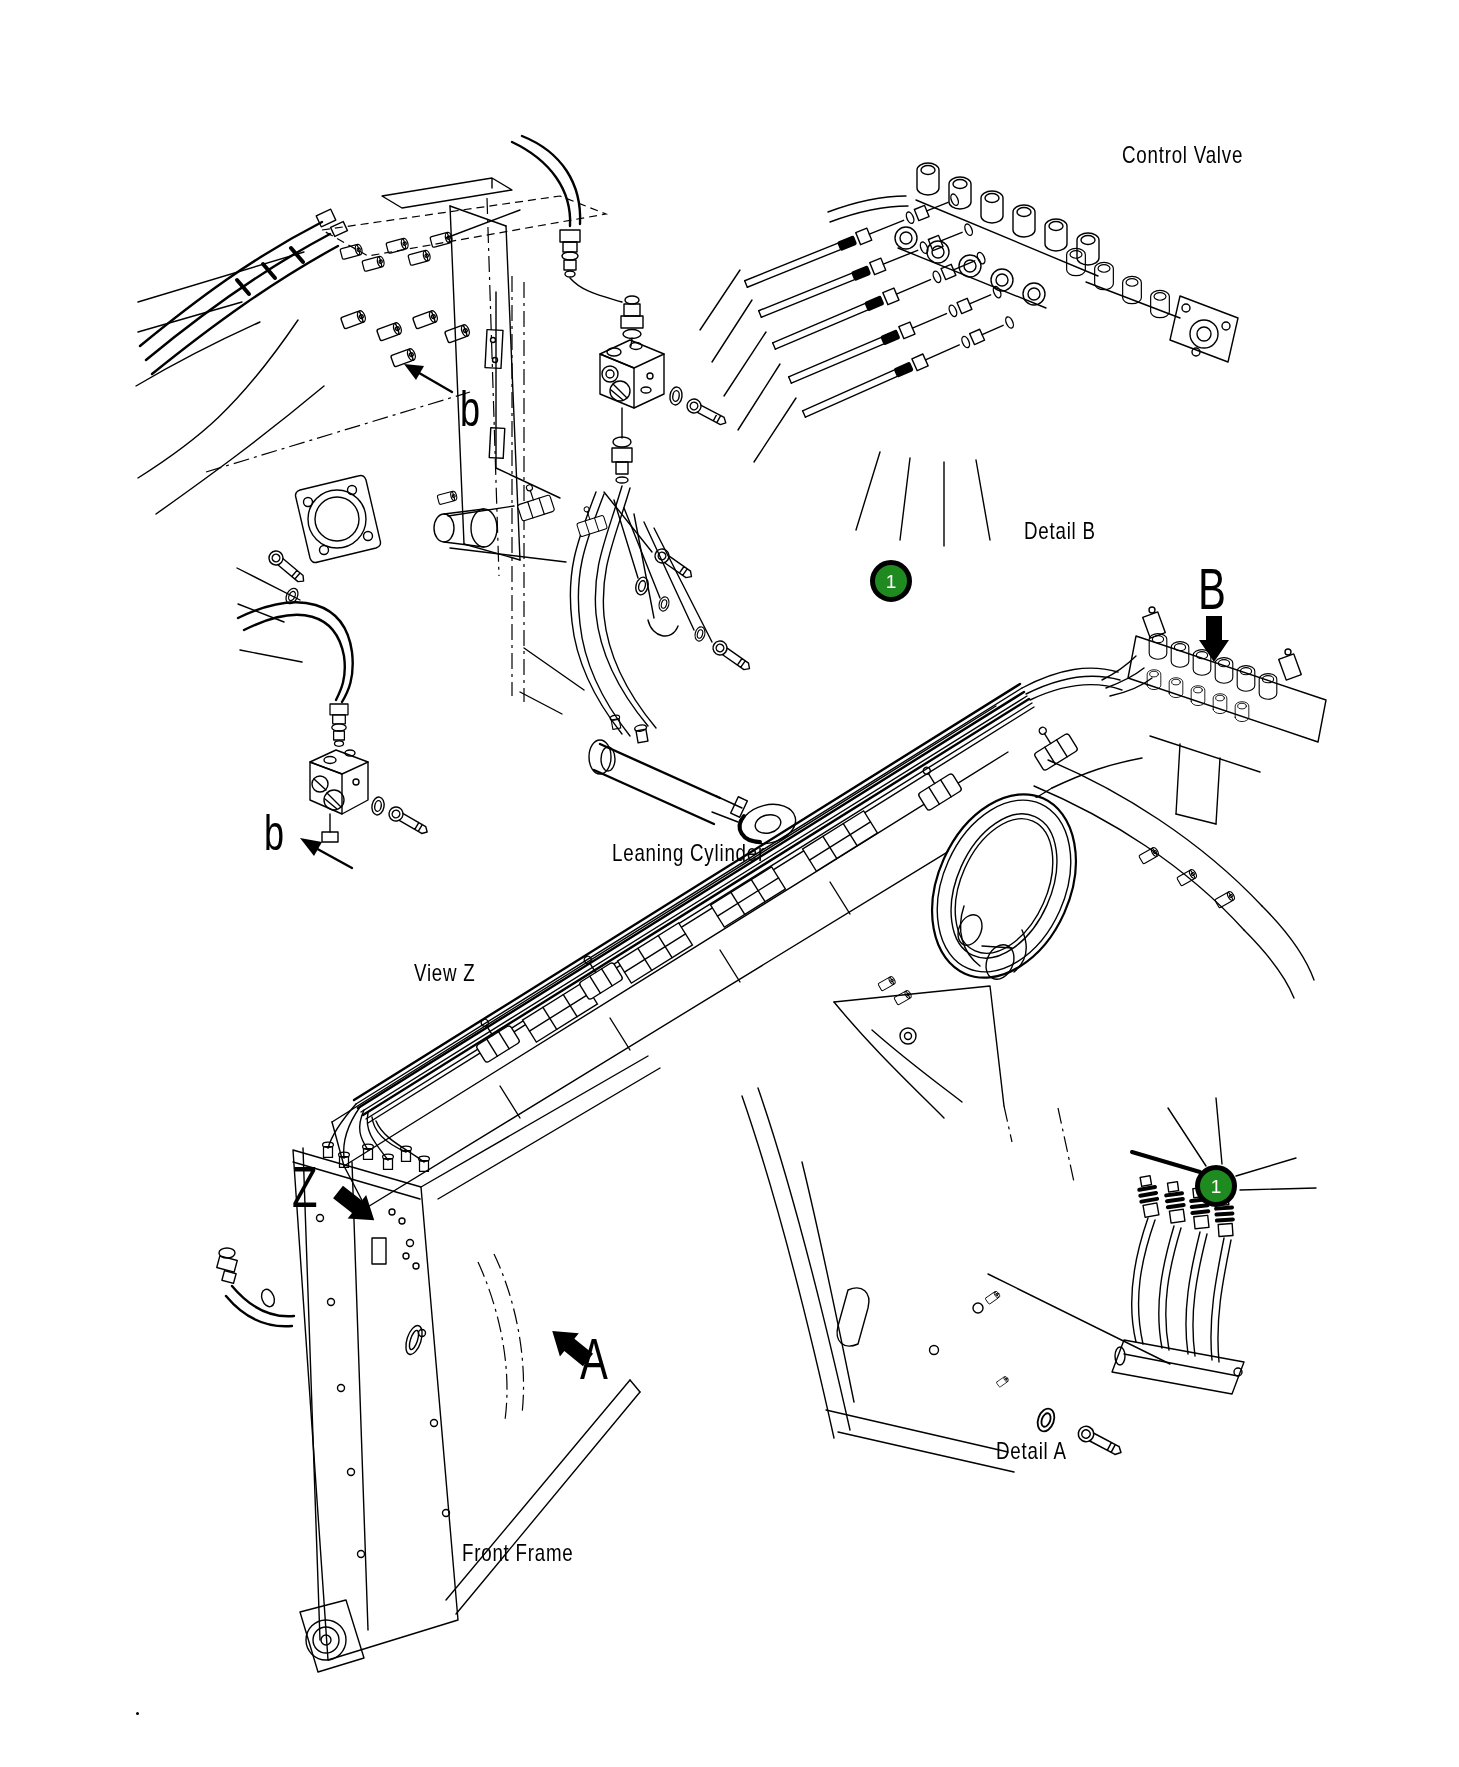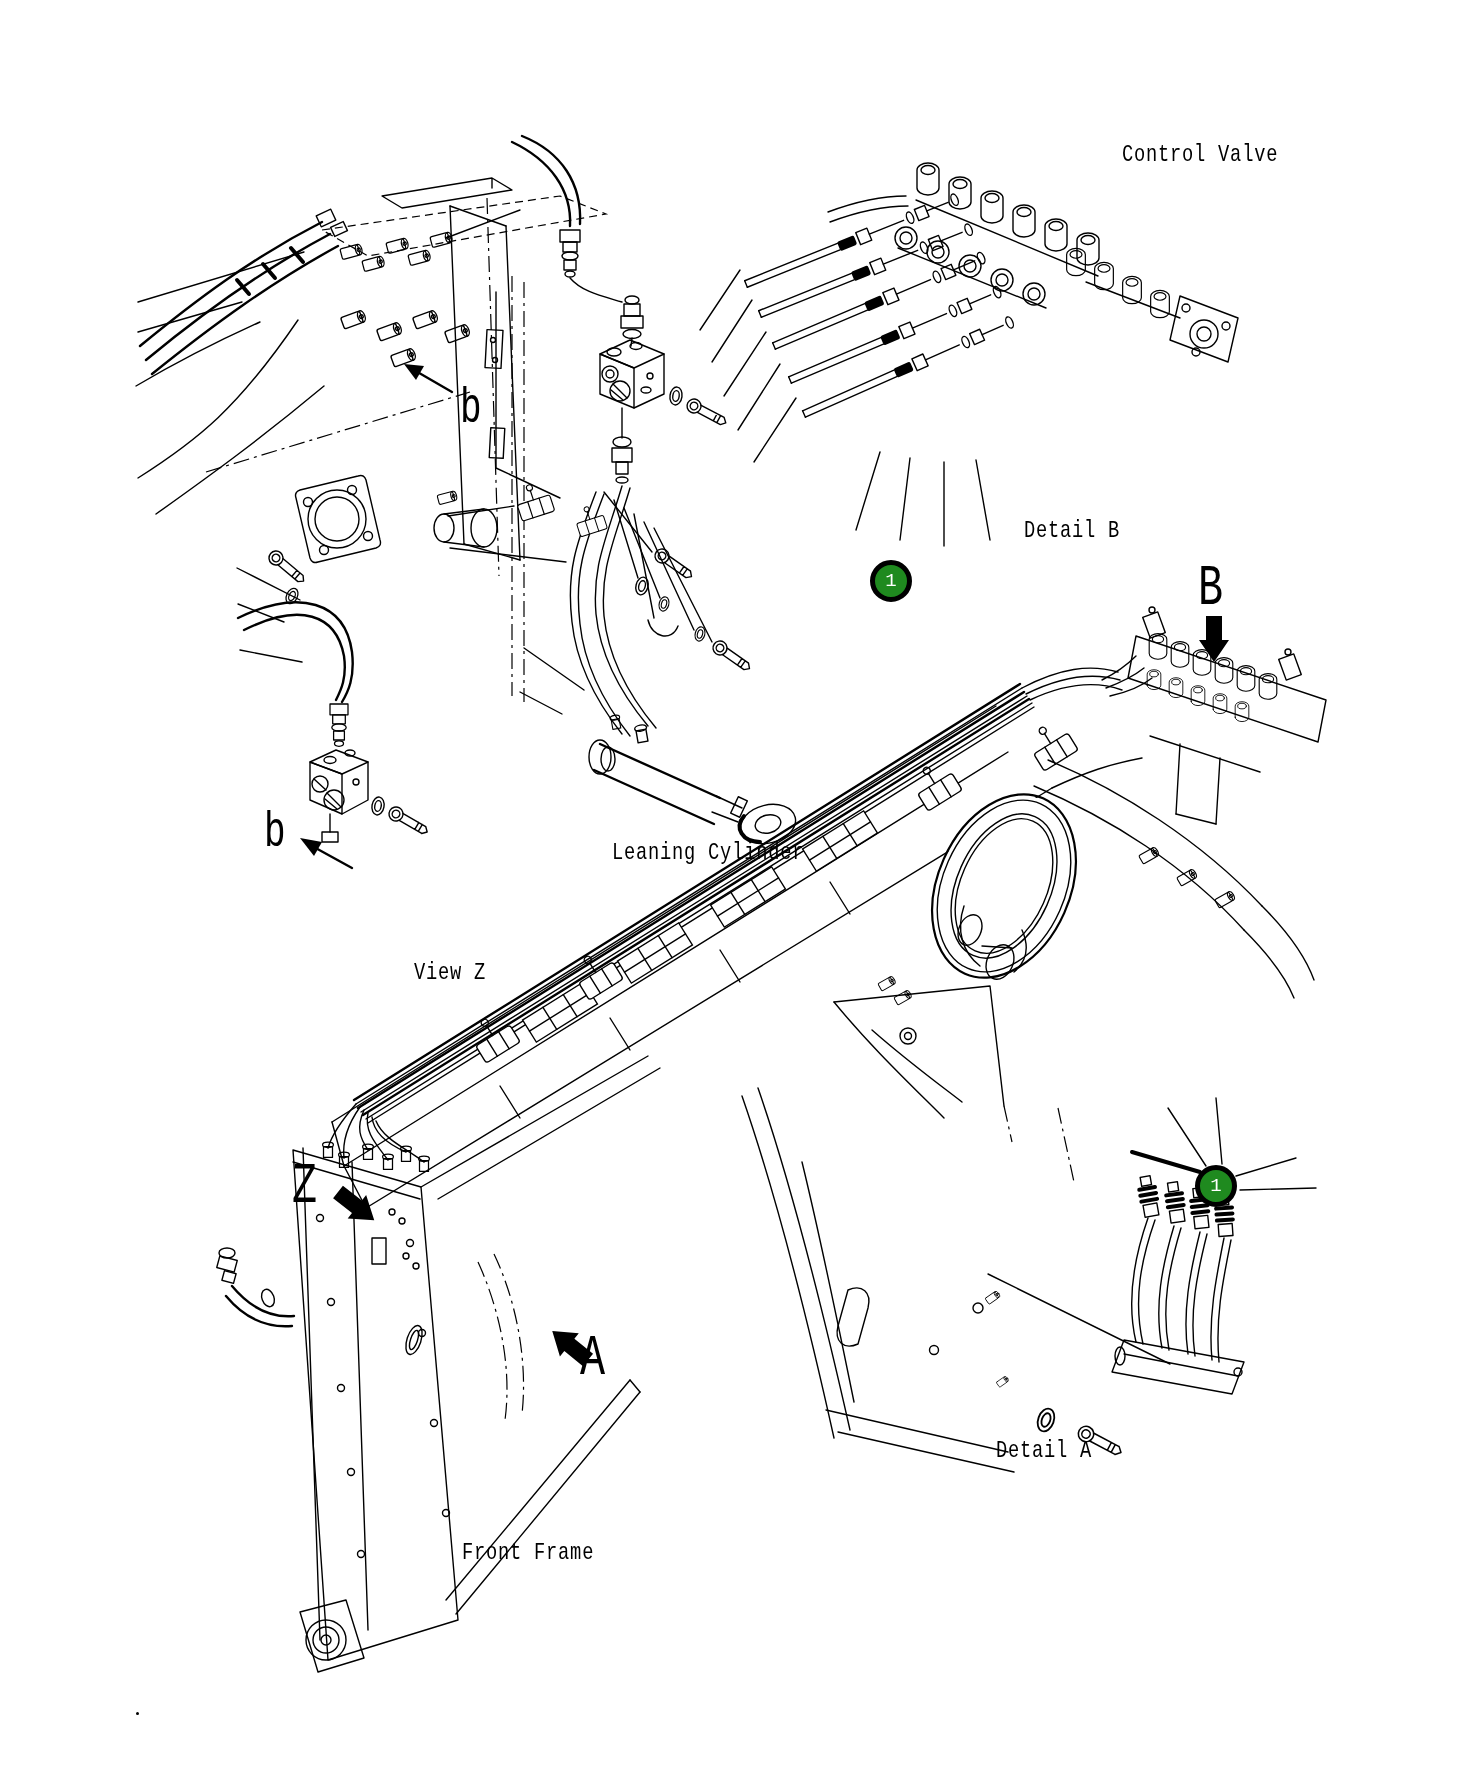--- a/index.html
+++ b/index.html
@@ -1,17 +1,17 @@
 <!DOCTYPE html>
 <html><head>
 <meta charset="utf-8">
 <style>
   html,body{margin:0;padding:0;background:#fff;}
   .stage{position:relative;width:1459px;height:1767px;background:#ffffff;overflow:hidden;
-         font-family:Liberation Mono, monospace;color:#000;}
+         font-family:Liberation Sans, sans-serif;color:#000;}
   .stage svg{position:absolute;left:0;top:0;}
   
   .s{stroke:#000;fill:none;stroke-width:1.4;stroke-linecap:round;stroke-linejoin:round;}
   .s2{stroke:#000;fill:none;stroke-width:2.4;stroke-linecap:round;stroke-linejoin:round;}
   .s4{stroke:#000;fill:none;stroke-width:4;stroke-linecap:round;stroke-linejoin:round;}
   .dd{stroke:#000;fill:none;stroke-width:1.2;stroke-dasharray:16 5 3 5;}
   .dsh{stroke:#000;fill:none;stroke-width:1.2;stroke-dasharray:8 5;}
   .bk{fill:#000;stroke:none;}
   .wt{fill:#fff;stroke:#000;stroke-width:1.4;}
   .wb{stroke:#fff;fill:none;}

